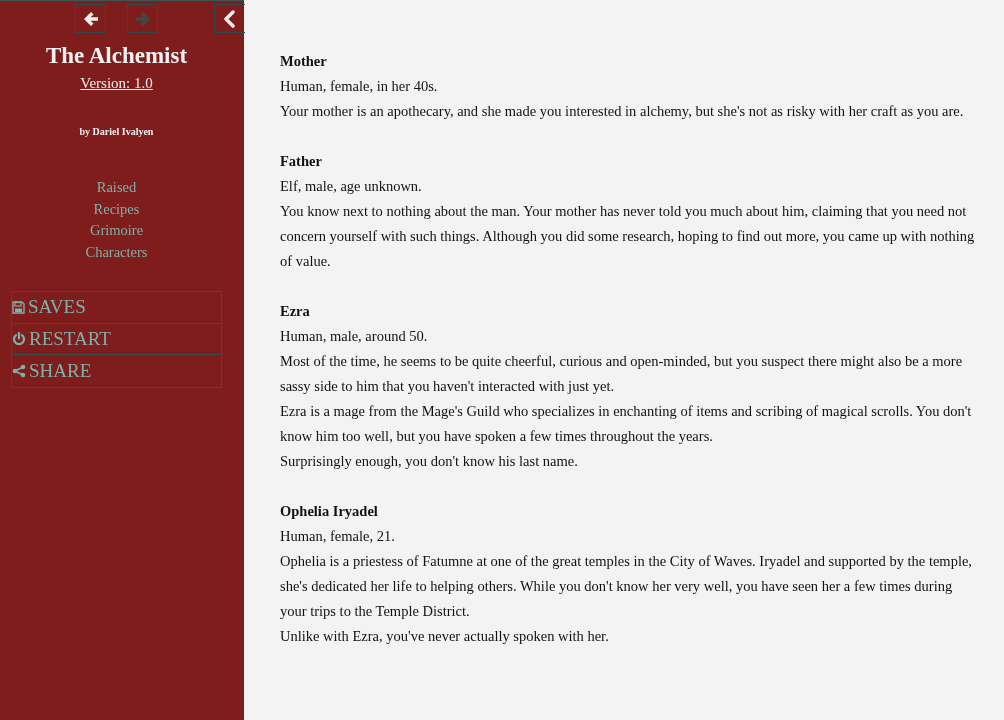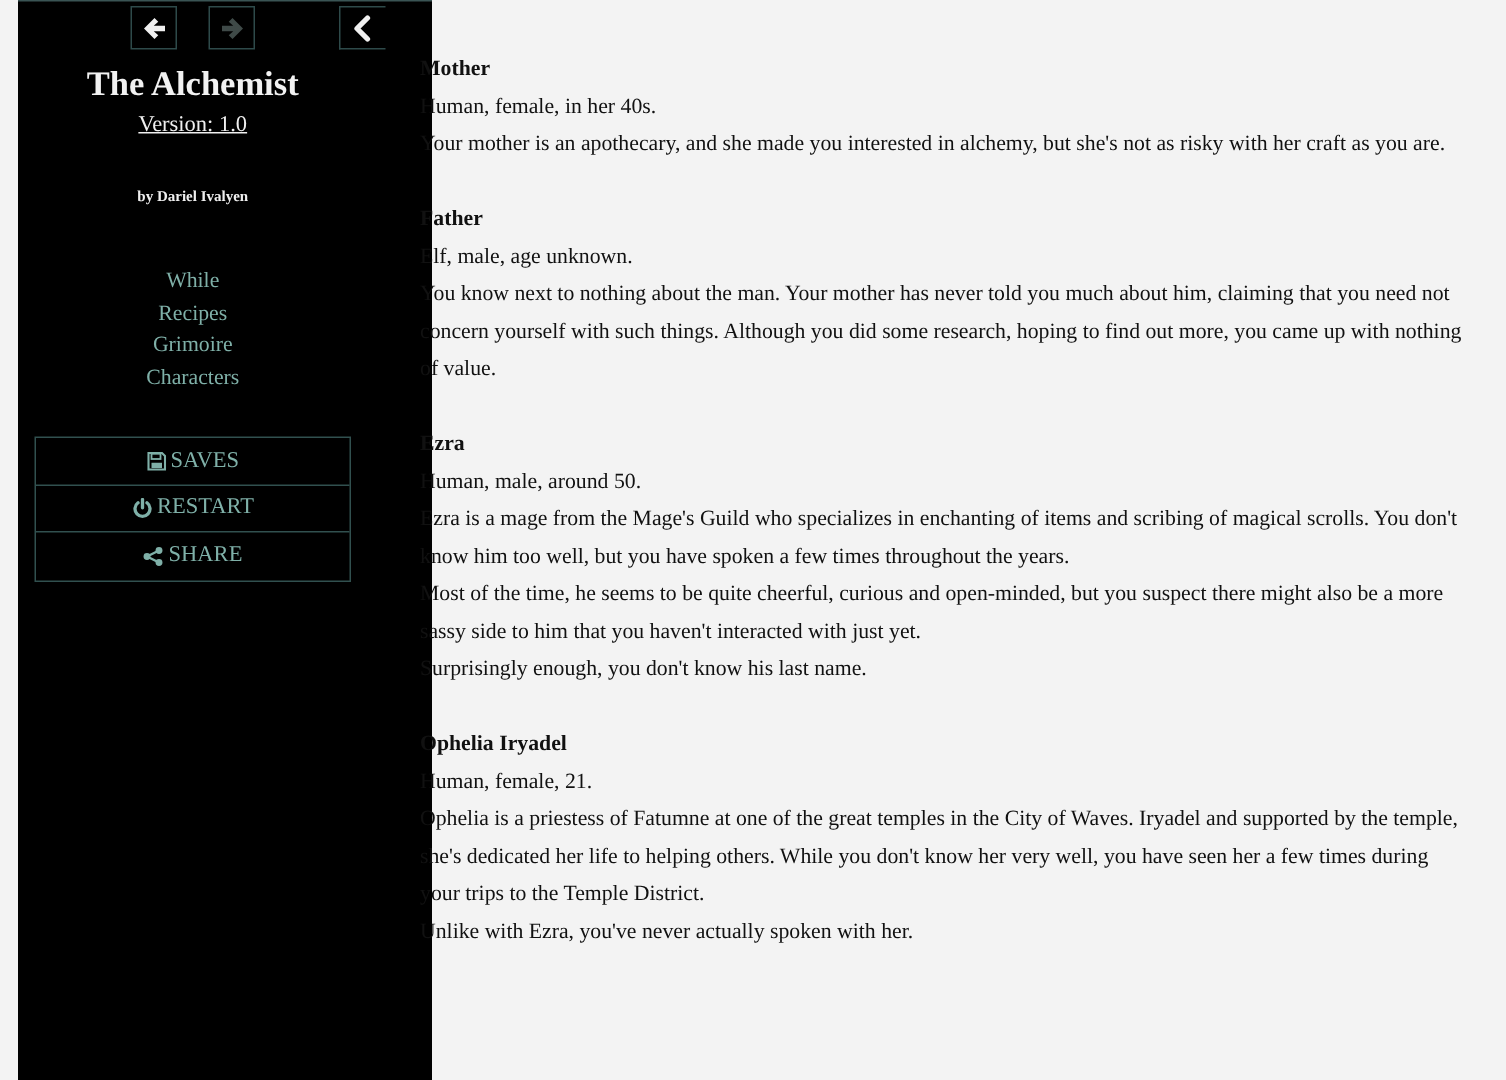--- a/index.html
+++ b/index.html
@@ -3,23 +3,23 @@
   <meta charset="utf-8">
   <style>
     html, body {
       margin: 0; padding: 0;
       width: 1004px; height: 720px;
       overflow: hidden;
       background: #f3f3f3;
       font-family: "Liberation Serif", serif;
     }
     #ui-bar {
-      position: absolute; left: 12px; top: 0;
-      width: 276px; height: 720px;
-      background: #000000;
+      position: absolute; left: 0; top: 0;
+      width: 244px; height: 720px;
+      background: #7f1d1d;
       color: #eeeeee;
       border-top: 1px solid #3a5454;
       box-sizing: border-box;
     }
     .nav-btn {
       position: absolute; top: 3px;
       width: 31px; height: 29px;
       border: 1px solid #2e4a4a;
       box-sizing: border-box;
       display: flex; align-items: center; justify-content: center;
@@ -51,29 +51,29 @@
       color: #7fb0a8; cursor: pointer; text-decoration: none;
     }
     .menu-core {
       position: absolute; top: 290px; left: 11px;
       width: 211px;
       border: 1px solid #31504f;
       box-sizing: border-box;
     }
     .menu-core-item {
       height: 31.5px;
-      display: flex; align-items: center; justify-content: center;
-      font-size: 15px; color: #7fb0a8; cursor: pointer;
+      display: flex; align-items: center; 
+      font-size: 19px; color: #7fb0a8; cursor: pointer;
       border-bottom: 1px solid #31504f;
       box-sizing: border-box;
     }
     .menu-core-item:last-child { border-bottom: none; }
     .menu-core-item svg { margin-right: 3px; }
     #passages {
-      position: absolute; left: 280px; top: 34px;
+      position: absolute; left: 280px; top: 49px;
       width: 700px;
       color: #111;
       font-size: 14.5px;
       line-height: 25px;
     }
     .char-block { margin-bottom: 25px; }
     .char-name { font-weight: bold; }
     .char-line { display: block; }
   </style>
 </head>
@@ -94,21 +94,21 @@
     <svg width="14" height="18" viewBox="0 0 14 18">
       <path d="M10 2 L3 9 L10 16" stroke="#f0f0f0" stroke-width="3.5" fill="none" stroke-linecap="round" stroke-linejoin="round"></path>
     </svg>
   </div>
 
   <div class="story-title">The Alchemist</div>
   <div class="story-version">Version: 1.0</div>
   <div class="story-author">by Dariel Ivalyen</div>
 
   <nav class="menu-links">
-    <a class="menu-link">While</a>
+    <a class="menu-link">Raised</a>
     <a class="menu-link">Recipes</a>
     <a class="menu-link">Grimoire</a>
     <a class="menu-link">Characters</a>
   </nav>
 
   <div class="menu-core">
     <div class="menu-core-item">
       <svg width="13" height="13" viewBox="0 0 13 13">
         <path d="M1 1 H10 L12 3 V12 H1 Z" fill="none" stroke="#7fb0a8" stroke-width="1.4"></path>
         <rect x="3" y="1.5" width="6" height="3.5" fill="none" stroke="#7fb0a8" stroke-width="1.2"></rect>
@@ -143,22 +143,22 @@
     <span class="char-line">Your mother is an apothecary, and she made you interested in alchemy, but she's not as risky with her craft as you are.</span>
   </div>
   <div class="char-block">
     <span class="char-line char-name">Father</span>
     <span class="char-line">Elf, male, age unknown.</span>
     <span class="char-line">You know next to nothing about the man. Your mother has never told you much about him, claiming that you need not concern yourself with such things. Although you did some research, hoping to find out more, you came up with nothing of value.</span>
   </div>
   <div class="char-block">
     <span class="char-line char-name">Ezra</span>
     <span class="char-line">Human, male, around 50.</span>
+    <span class="char-line">Most of the time, he seems to be quite cheerful, curious and open-minded, but you suspect there might also be a more sassy side to him that you haven't interacted with just yet.</span>
     <span class="char-line">Ezra is a mage from the Mage's Guild who specializes in enchanting of items and scribing of magical scrolls. You don't know him too well, but you have spoken a few times throughout the years.</span>
-    <span class="char-line">Most of the time, he seems to be quite cheerful, curious and open-minded, but you suspect there might also be a more sassy side to him that you haven't interacted with just yet.</span>
     <span class="char-line">Surprisingly enough, you don't know his last name.</span>
   </div>
   <div class="char-block">
     <span class="char-line char-name">Ophelia Iryadel</span>
     <span class="char-line">Human, female, 21.</span>
     <span class="char-line">Ophelia is a priestess of Fatumne at one of the great temples in the City of Waves. Iryadel and supported by the temple, she's dedicated her life to helping others. While you don't know her very well, you have seen her a few times during your trips to the Temple District.</span>
     <span class="char-line">Unlike with Ezra, you've never actually spoken with her.</span>
   </div>
 </div>
 

